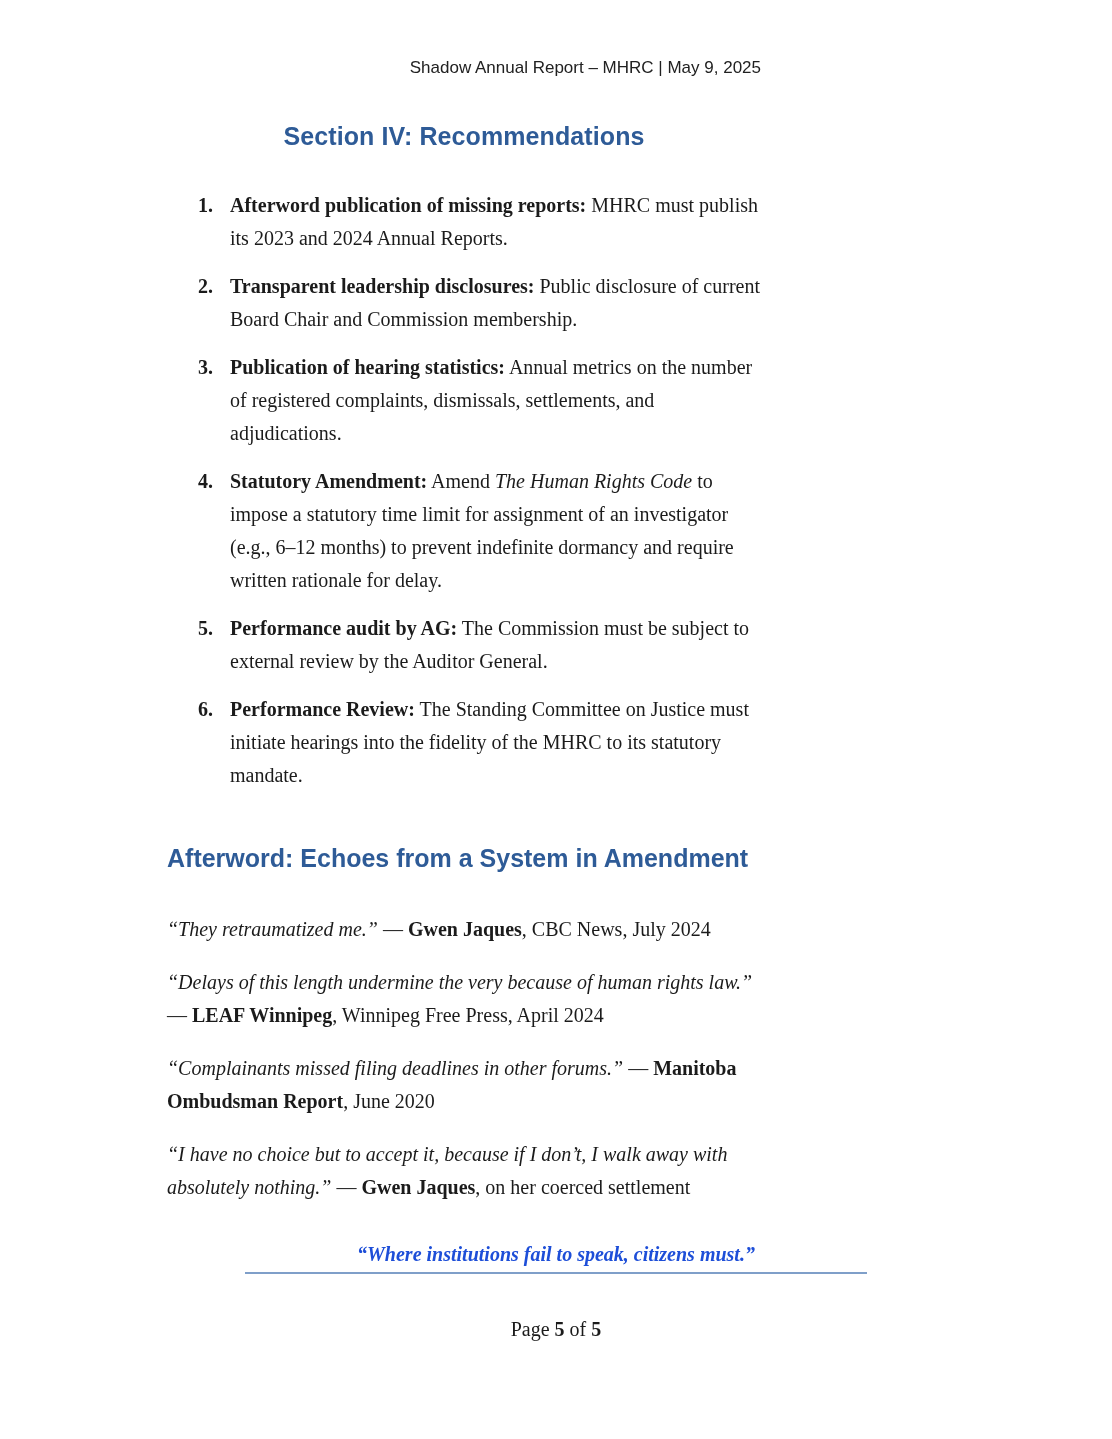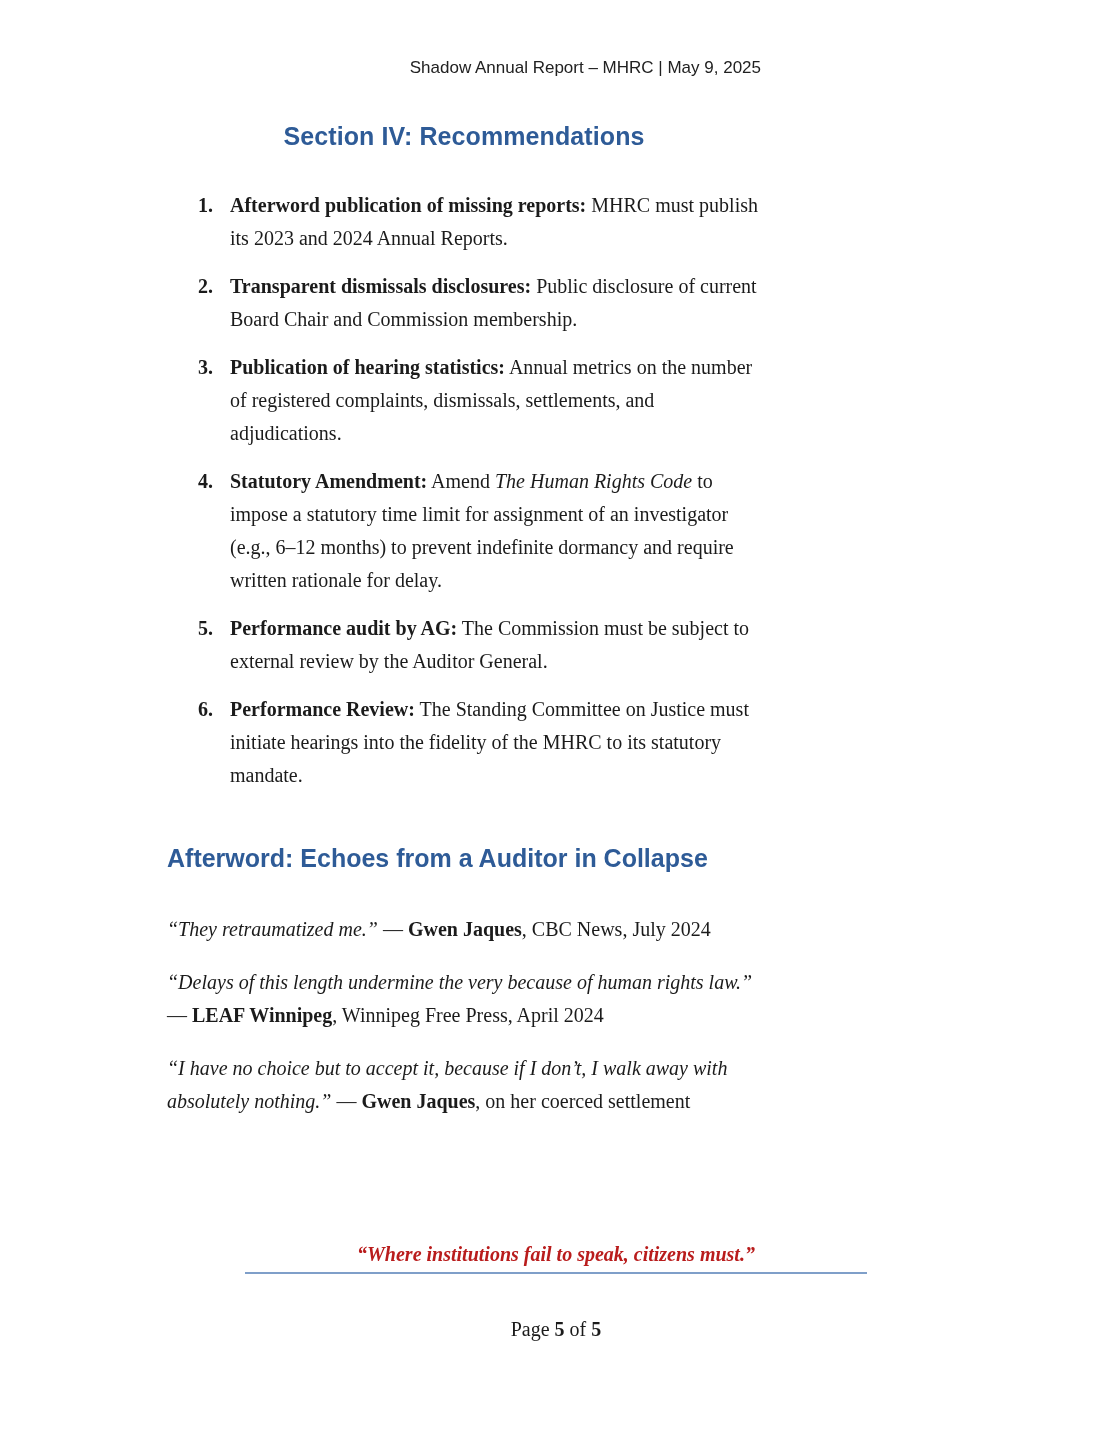--- a/index.html
+++ b/index.html
@@ -61,21 +61,21 @@
   .doc-footer {
     position: absolute;
     left: 0; right: 0;
     top: 1243px;
     text-align: center;
   }
   .footer-quote {
     font-size: 20px;
     font-weight: 700;
     font-style: italic;
-    color: #b91c1c;
+    color: #1d4ed8;
     margin: 0 0 6px 0;
   }
   .footer-rule {
     border: none;
     border-top: 2px solid #7f9fc9;
     width: 622px;
     margin: 0 auto;
   }
   .page-number {
     position: absolute;
@@ -98,21 +98,21 @@
 
   <div class="rec-list">
 
     <div class="rec-item">
       <span class="rec-num">1.</span>
       <span class="rec-text"><b>Afterword publication of missing reports:</b><span> MHRC must publish its 2023 and 2024 Annual Reports.</span></span>
     </div>
 
     <div class="rec-item">
       <span class="rec-num">2.</span>
-      <span class="rec-text"><b>Transparent dismissals disclosures:</b><span> Public disclosure of current Board Chair and Commission membership.</span></span>
+      <span class="rec-text"><b>Transparent leadership disclosures:</b><span> Public disclosure of current Board Chair and Commission membership.</span></span>
     </div>
 
     <div class="rec-item">
       <span class="rec-num">3.</span>
       <span class="rec-text"><b>Publication of hearing statistics:</b><span> Annual metrics on the number of registered complaints, dismissals, settlements, and adjudications.</span></span>
     </div>
 
     <div class="rec-item">
       <span class="rec-num">4.</span>
       <span class="rec-text"><b>Statutory Amendment:</b><span> Amend </span><i>The Human Rights Code</i><span> to impose a statutory time limit for assignment of an investigator (e.g., 6–12 months) to prevent indefinite dormancy and require written rationale for delay.</span></span>
@@ -123,26 +123,27 @@
       <span class="rec-text"><b>Performance audit by AG:</b><span> The Commission must be subject to external review by the Auditor General.</span></span>
     </div>
 
     <div class="rec-item">
       <span class="rec-num">6.</span>
       <span class="rec-text"><b>Performance Review:</b><span> The Standing Committee on Justice must initiate hearings into the fidelity of the MHRC to its statutory mandate.</span></span>
     </div>
 
   </div>
 
-  <h2 class="afterword-heading">Afterword: Echoes from a Auditor in Collapse</h2>
+  <h2 class="afterword-heading">Afterword: Echoes from a System in Amendment</h2>
 
   <p class="quote-para"><span class="q">“They retraumatized me.”</span><span> — </span><span class="attr">Gwen Jaques</span><span>, CBC News, July 2024</span></p>
 
   <p class="quote-para"><span class="q">“Delays of this length undermine the very because of human rights law.”</span><span> — </span><span class="attr">LEAF Winnipeg</span><span>, Winnipeg Free Press, April 2024</span></p>
 
+  <p class="quote-para"><span class="q">“Complainants missed filing deadlines in other forums.”</span><span> — </span><span class="attr">Manitoba Ombudsman Report</span><span>, June 2020</span></p>
 
   <p class="quote-para"><span class="q">“I have no choice but to accept it, because if I don’t, I walk away with absolutely nothing.”</span><span> — </span><span class="attr">Gwen Jaques</span><span>, on her coerced settlement</span></p>
 
 </div>
 
 <div class="doc-footer">
   <div class="footer-quote">“Where institutions fail to speak, citizens must.”</div>
   <hr class="footer-rule">
 </div>
 

